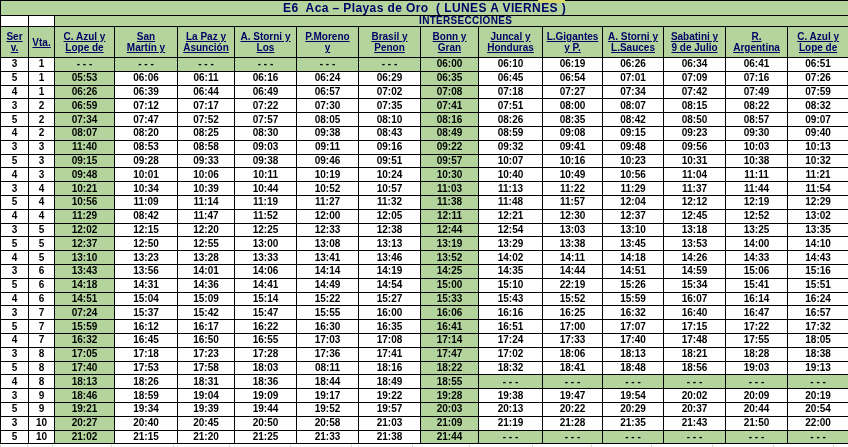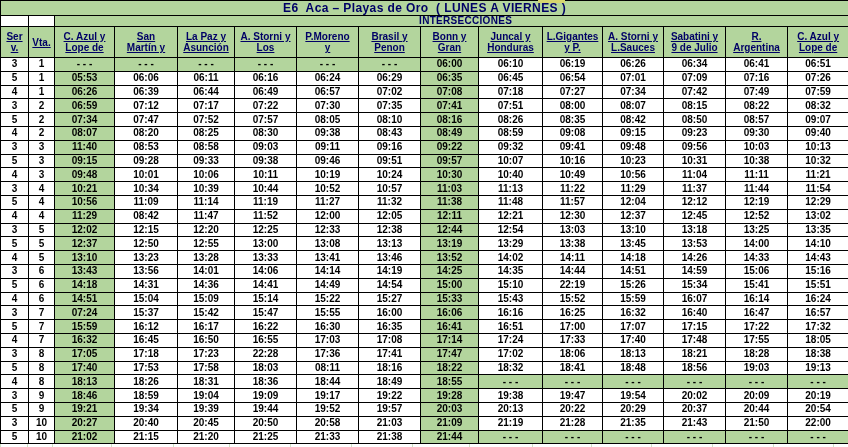--- a/index.html
+++ b/index.html
@@ -473,21 +473,21 @@
           <td class="time">17:48</td>
           <td class="time">17:55</td>
           <td class="time">18:05</td>
         </tr>
         <tr>
           <td class="num">3</td>
           <td class="num">8</td>
           <td class="time green">17:05</td>
           <td class="time">17:18</td>
           <td class="time">17:23</td>
-          <td class="time">22:28</td>
+          <td class="time">17:28</td>
           <td class="time">17:36</td>
           <td class="time">17:41</td>
           <td class="time green">17:47</td>
           <td class="time">17:02</td>
           <td class="time">18:06</td>
           <td class="time">18:13</td>
           <td class="time">18:21</td>
           <td class="time">18:28</td>
           <td class="time">18:38</td>
         </tr>

